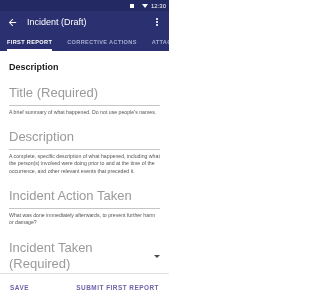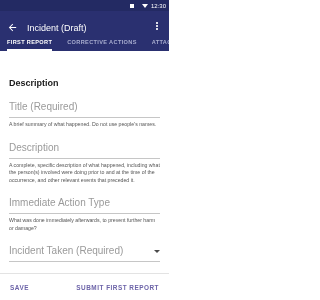--- a/index.html
+++ b/index.html
@@ -63,21 +63,21 @@
     letter-spacing: 0;
     line-height: 1;
     margin-left: 1px;
   }
 
   
   .appbar {
     height: 22px;
     background: #2a3070;
     display: flex;
-    align-items: flex-end;
+    align-items: center;
     padding: 0 7px 0 7px;
     flex: 0 0 auto;
   }
   .back-arrow {
     width: 11px;
     height: 11px;
     position: relative;
     flex: 0 0 auto;
     cursor: pointer;
   }
@@ -146,37 +146,37 @@
     right: 7px;
     bottom: 0;
     height: 1.6px;
     background: #ffffff;
   }
 
   
   .content {
     flex: 1 1 auto;
     background: #ffffff;
-    padding: 16px 9px;
+    padding: 0 9px;
     overflow: hidden;
     position: relative;
   }
   .section-title {
     font-size: 9px;
     font-weight: bold;
     color: #1b1b1b;
     margin-top: 11px;
     margin-bottom: 0;
   }
 
   .field {
     margin-top: 13px;
   }
   .field-label {
-    font-size: 10px;
+    font-size: 13px;
     color: #9a9a9a;
     line-height: 1.2;
     padding-bottom: 4px;
   }
   .field-underline {
     height: 1px;
     background: #c6c6c6;
     width: 100%;
   }
   .field-help {
@@ -279,21 +279,21 @@
       <div class="field-help">A brief summary of what happened. Do not use people's names.</div>
     </div>
 
     <div class="field">
       <div class="field-label">Description</div>
       <div class="field-underline"></div>
       <div class="field-help">A complete, specific description of what happened, including what the person(s) involved were doing prior to and at the time of the occurrence, and other relevant events that preceded it.</div>
     </div>
 
     <div class="field">
-      <div class="field-label">Immediate Action Type</div>
+      <div class="field-label">Incident Action Taken</div>
       <div class="field-underline"></div>
       <div class="field-help">What was done immediately afterwards, to prevent further harm or damage?</div>
     </div>
 
     <div class="field">
       <div class="select-row">
         <span class="field-label">Incident Taken (Required)</span>
         <span class="caret"></span>
       </div>
       <div class="field-underline"></div>

